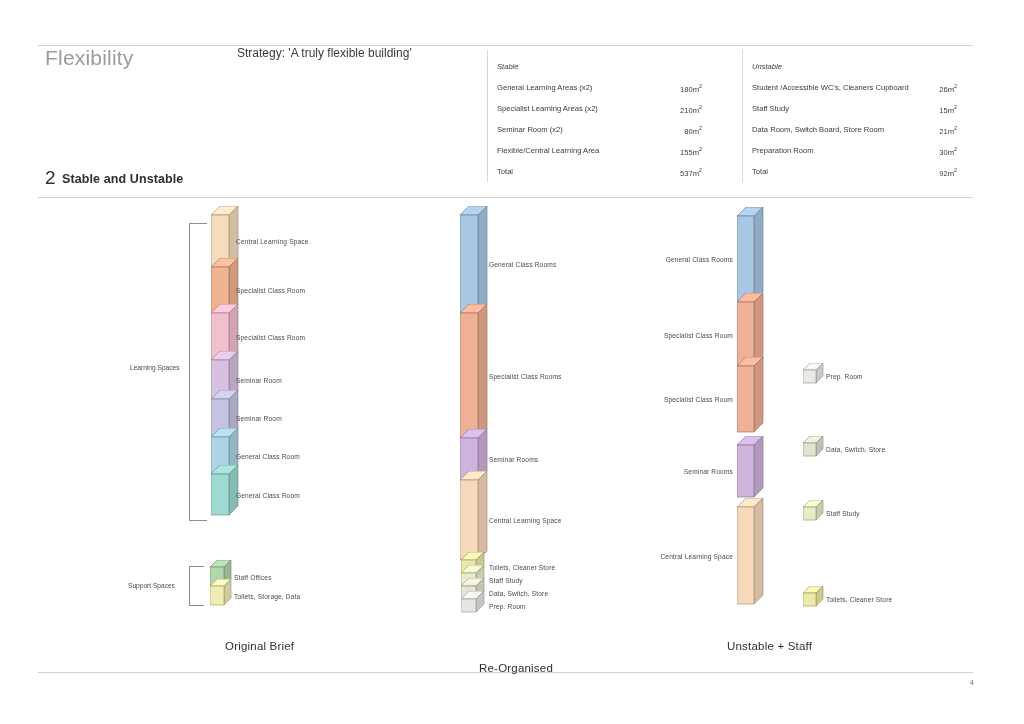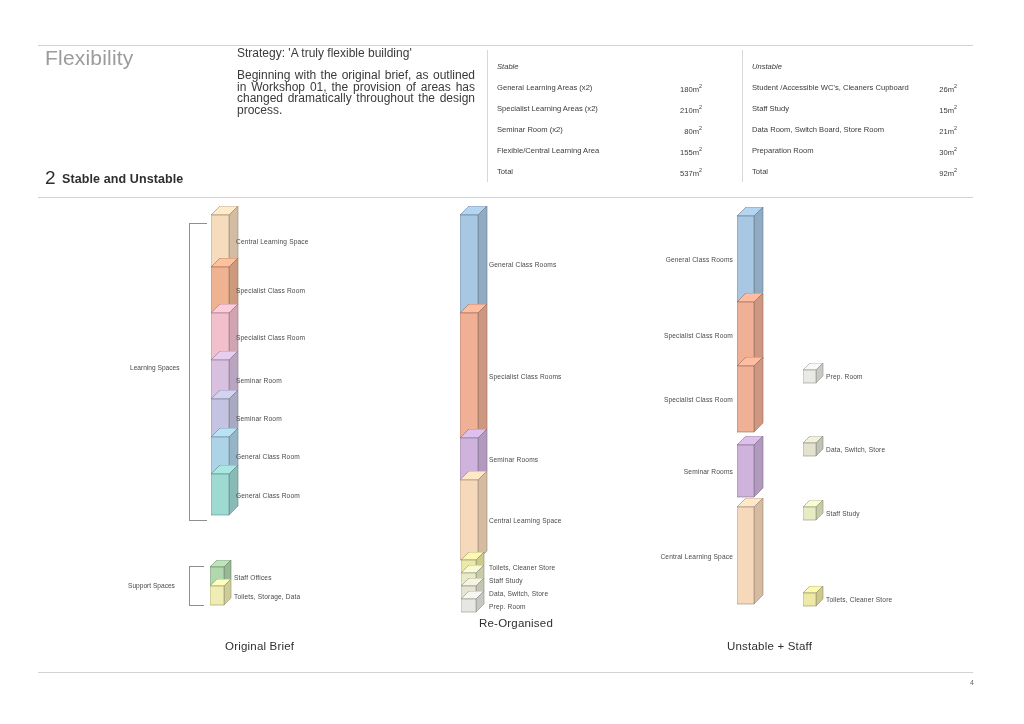--- a/index.html
+++ b/index.html
@@ -77,21 +77,20 @@
   <div class="rule rule-top"></div>
   <div class="rule rule-mid"></div>
   <div class="rule rule-bottom"></div>
 
   <div class="page-title">Flexibility</div>
   <div class="section-num">2</div>
   <div class="section-title">Stable and Unstable</div>
 
   <div class="intro">
     <p class="first">Strategy: 'A truly flexible building'</p>
-    <p>Beginning with the original brief, as outlined in Workshop 01, the provision of areas has changed dramatically throughout the design process.</p>
   </div>
 
   <div class="vrule" style="left:487px;top:50px;height:132px;"></div>
   <div class="vrule" style="left:742px;top:50px;height:132px;"></div>
 
   <div class="tbl tbl-stable">
     <div class="hd">Stable</div>
     <div class="row">
       <span class="nm">General Learning Areas (x2)</span>
       <span class="val"><span>180m</span><sup>2</sup></span>
@@ -307,18 +306,18 @@
         <div class="lbl" style="left: 826px; top: 313px;">Staff Study</div>
         <svg width="22" height="22" style="position: absolute; left: 803px; top: 389px;">
           <polygon points="0,7 7,0 20,0 13,7" fill="#fffab1" stroke="#949166" stroke-width="0.6"></polygon>
           <polygon points="13,7 20,0 20,13 13,20" fill="#cdc98e" stroke="#949166" stroke-width="0.6"></polygon>
           <rect x="0" y="7" width="13" height="13" fill="#eeeaa5" stroke="#949166" stroke-width="0.6"></rect>
         </svg>
         <div class="lbl" style="left: 826px; top: 399px;">Toilets, Cleaner Store</div>
       </div>
 
     <div class="caption" style="left:225px;top:443px;">Original Brief</div>
-    <div class="caption" style="left:479px;top:420px;">Re-Organised</div>
+    <div class="caption" style="left:479px;top:465px;">Re-Organised</div>
     <div class="caption" style="left:727px;top:443px;">Unstable  +  Staff</div>
   </div>
 
   <div class="pagenum">4</div>
 </div>
 
 </body></html>

